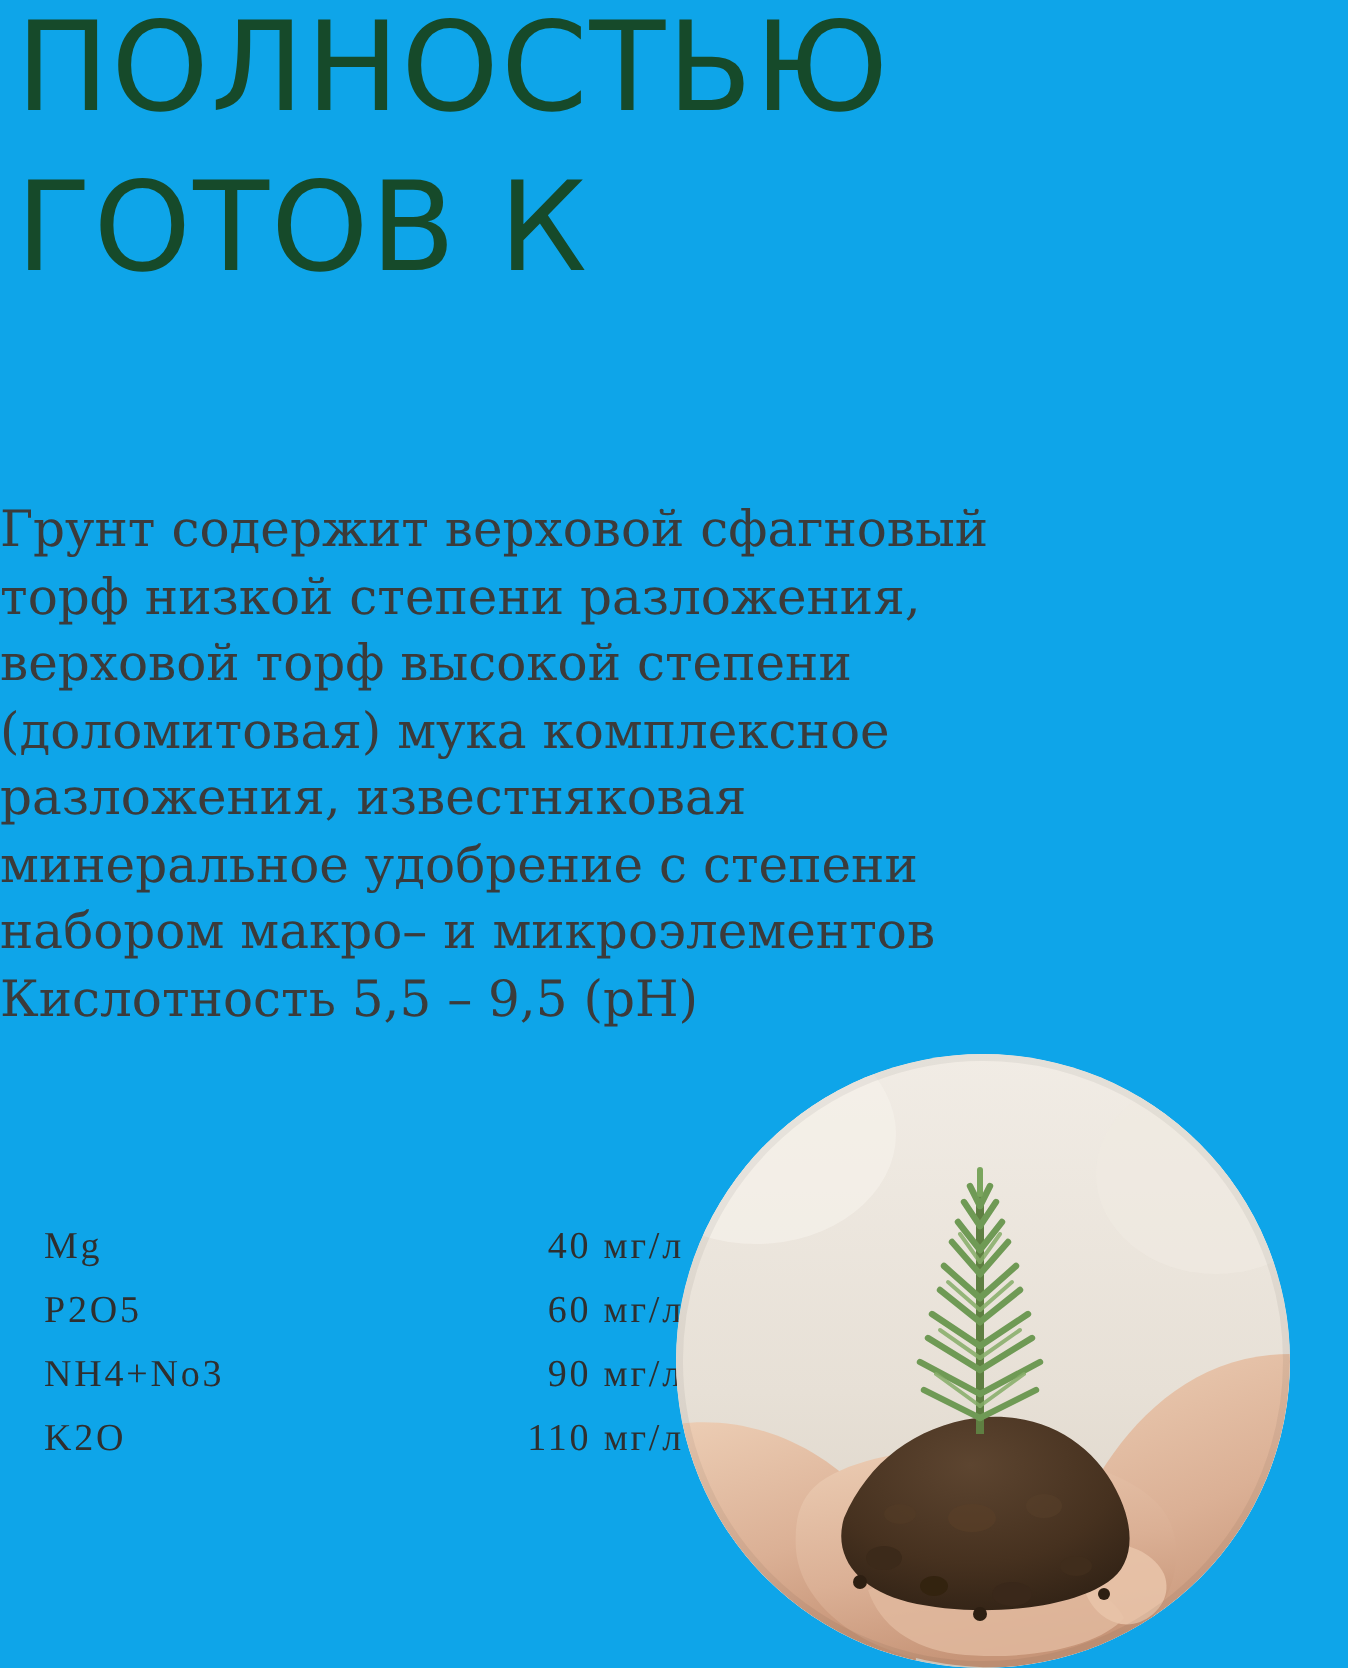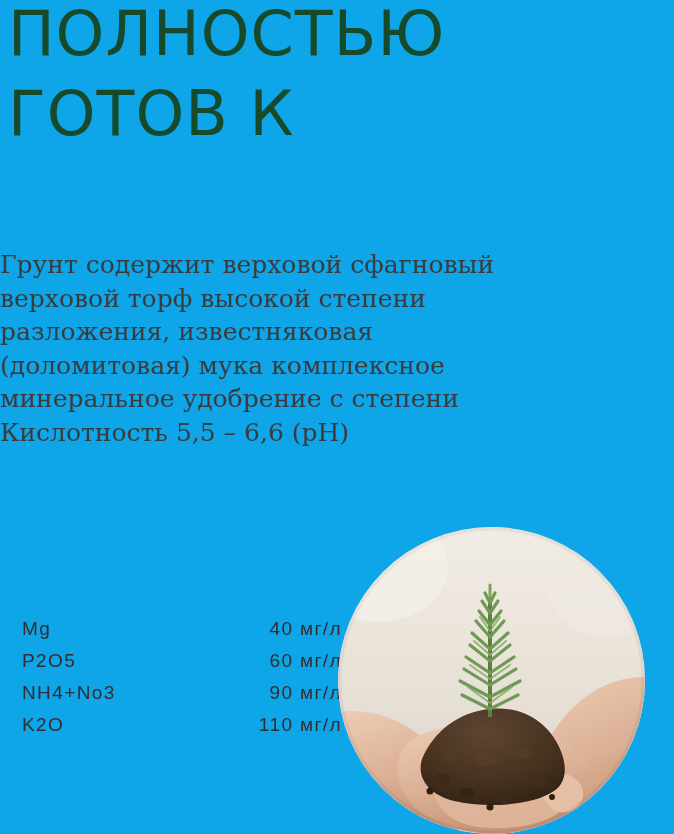--- a/index.html
+++ b/index.html
@@ -58,23 +58,23 @@
   
   .nutrients {
     position: absolute;
     left: 22px;
     top: 608px;
     width: 320px;
   }
   .nutrient-row {
     display: flex;
     justify-content: space-between;
-    align-items: flex-end;
+    align-items: center;
     height: 32px;
-    font-family: Liberation Sans, sans-serif;
+    font-family: Liberation Serif, serif;
     color: #2f2f2f;
     gap: 31px;
   }
   .nutrient-name {
     font-size: 19px;
     letter-spacing: 1.4px;
   }
   .nutrient-value {
     font-size: 19px;
     letter-spacing: 1.4px;
@@ -103,25 +103,27 @@
 
 <div class="page">
 
   <div class="headline">
     <div class="headline-line">ПОЛНОСТЬЮ</div>
     <div class="headline-line">ГОТОВ К</div>
   </div>
 
   <div class="description">
     <div class="desc-line">Грунт содержит верховой сфагновый</div>
+    <div class="desc-line">торф низкой степени разложения,</div>
     <div class="desc-line">верховой торф высокой степени</div>
+    <div class="desc-line">(доломитовая) мука комплексное</div>
     <div class="desc-line">разложения, известняковая</div>
-    <div class="desc-line">(доломитовая) мука комплексное</div>
     <div class="desc-line">минеральное удобрение с степени</div>
-    <div class="desc-line">Кислотность 5,5 – 6,6 (pH)</div>
+    <div class="desc-line">набором макро– и микроэлементов</div>
+    <div class="desc-line">Кислотность 5,5 – 9,5 (pH)</div>
   </div>
 
   <div class="nutrients">
     <div class="nutrient-row">
       <span class="nutrient-name">Mg</span>
       <span class="nutrient-value">40 мг/л</span>
     </div>
     <div class="nutrient-row">
       <span class="nutrient-name">P2O5</span>
       <span class="nutrient-value">60 мг/л</span>

